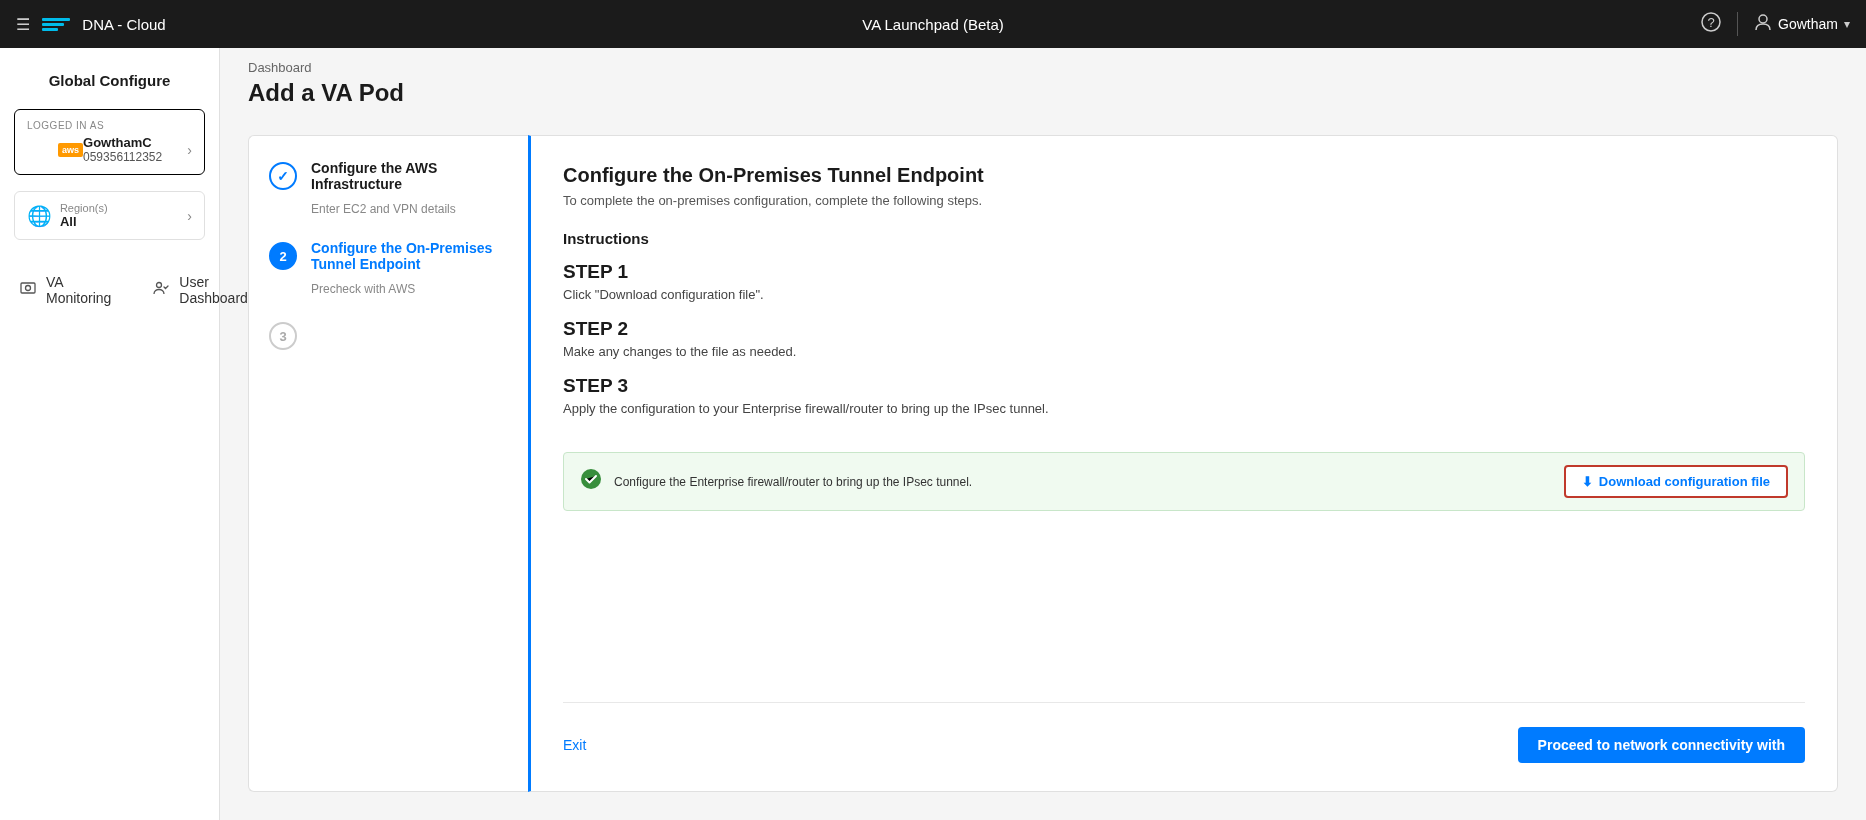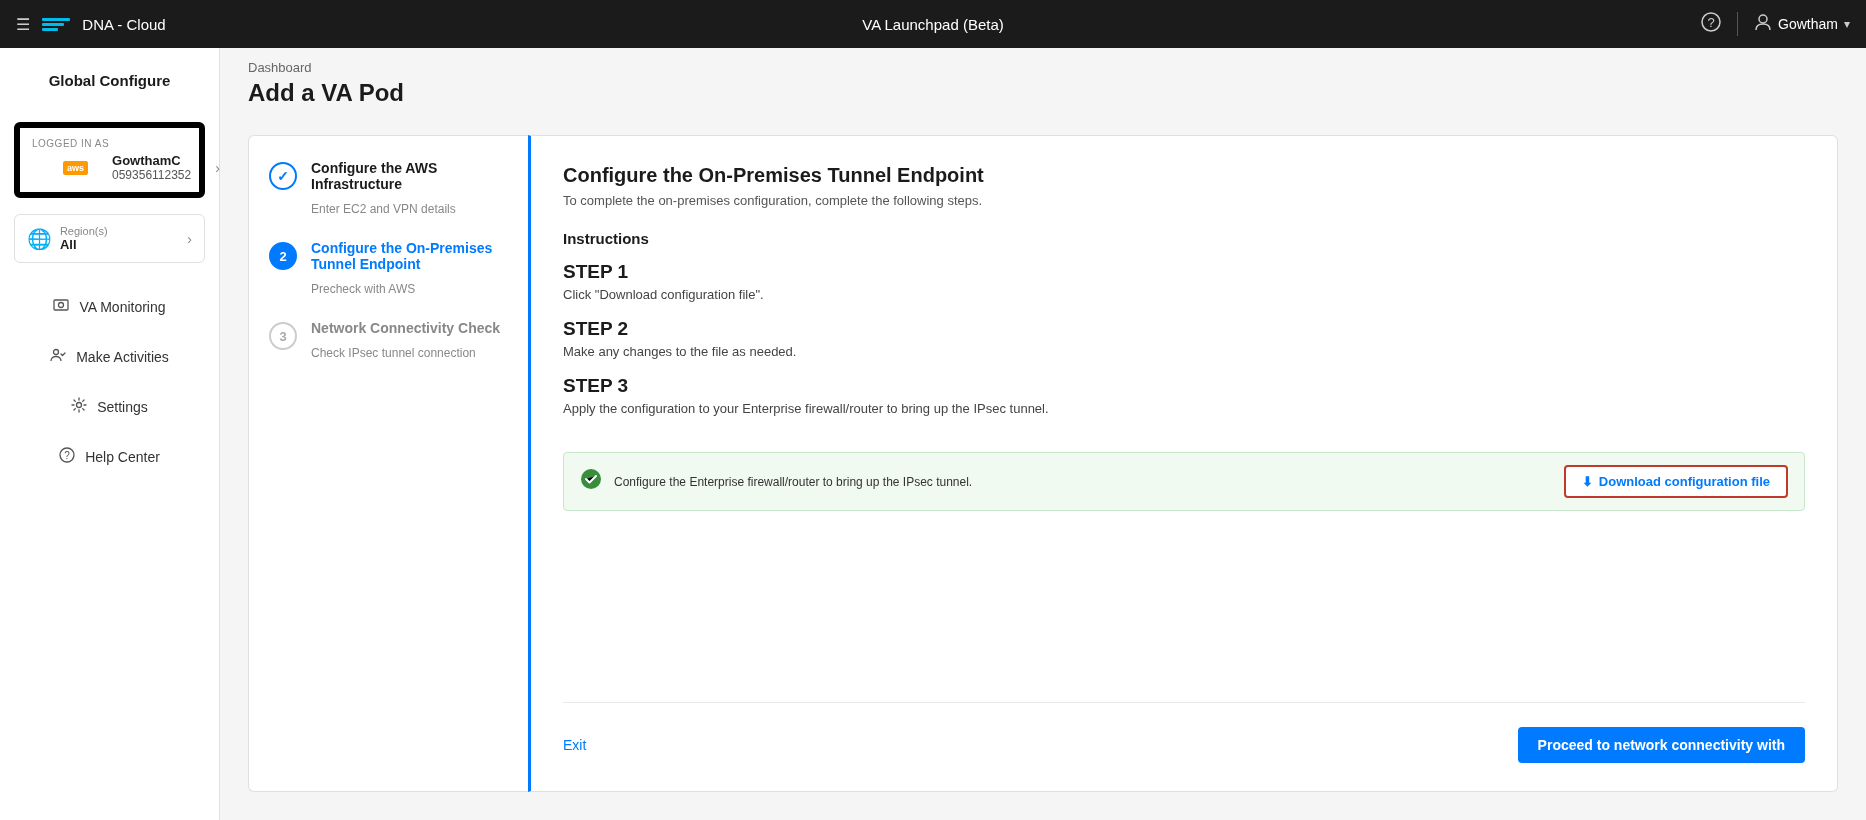--- a/index.html
+++ b/index.html
@@ -52,28 +52,28 @@
       flex-shrink: 0;
     }
     .sidebar-title {
       font-size: 15px;
       font-weight: 600;
       color: #1b1b1b;
       padding: 8px 20px 20px 20px;
       text-align: center;
     }
     .aws-card {
-      margin: 13px 14px 16px 14px;
-      border: 6px solid #000000;
+      margin: 0 14px 16px 14px;
+      border: 1px solid #000000;
       border-radius: 6px;
       padding: 10px 12px;
       background: #fff;
     }
     .aws-logged-in-label { font-size: 10px; color: #888; text-transform: uppercase; letter-spacing: 0.5px; margin-bottom: 4px; }
-    .aws-user-row { display: flex; align-items: center; gap: 24px; padding-left: 31px; }
+    .aws-user-row { display: flex; align-items: center; gap: 0; padding-left: 31px; }
     .aws-logo {
       background: #ff9900;
       color: #fff;
       font-size: 9px;
       font-weight: 700;
       padding: 2px 4px;
       border-radius: 2px;
       flex-shrink: 0;
     }
     .aws-user-info { flex: 1; }
@@ -88,21 +88,21 @@
       padding: 10px 12px;
       background: #fff;
       display: flex; align-items: center; gap: 8px; cursor: pointer;
     }
     .region-globe { font-size: 20px; color: #555; }
     .region-info { flex: 1; }
     .region-label { font-size: 11px; color: #888; }
     .region-value { font-size: 13px; font-weight: 600; color: #1b1b1b; }
     .region-arrow { color: #888; font-size: 14px; }
 
-    .sidebar-nav { display: flex; flex-direction: column; gap: 10px; align-items: center; }
+    .sidebar-nav { display: flex; flex-direction: row; gap: 2px; align-items: center; }
     .sidebar-nav-item {
       display: flex; align-items: center; gap: 10px;
       padding: 10px 20px;
       cursor: pointer;
       font-size: 14px;
       color: #333;
       border-radius: 0;
     }
     .sidebar-nav-icon { font-size: 16px; color: #555; }
 
@@ -285,21 +285,21 @@
         <span>VA Monitoring</span>
       </div>
       <div class="sidebar-nav-item">
         <span class="sidebar-nav-icon">
           <svg width="16" height="16" viewBox="0 0 16 16" fill="none">
             <circle cx="6" cy="5" r="2.5" stroke="#555" stroke-width="1.3"></circle>
             <path d="M1 14c0-3 2.5-4.5 5-4.5s5 1.5 5 4.5" stroke="#555" stroke-width="1.3"></path>
             <path d="M11 7l1.5 1.5L15 6" stroke="#555" stroke-width="1.3" stroke-linecap="round"></path>
           </svg>
         </span>
-        <span>Make Activities</span>
+        <span>User Dashboard</span>
       </div>
       <div class="sidebar-nav-item">
         <span class="sidebar-nav-icon">
           <svg width="16" height="16" viewBox="0 0 16 16" fill="none">
             <circle cx="8" cy="8" r="2.5" stroke="#555" stroke-width="1.3"></circle>
             <path d="M8 1v2M8 13v2M1 8h2M13 8h2M2.93 2.93l1.41 1.41M11.66 11.66l1.41 1.41M2.93 13.07l1.41-1.41M11.66 4.34l1.41-1.41" stroke="#555" stroke-width="1.3" stroke-linecap="round"></path>
           </svg>
         </span>
         <span>Settings</span>
       </div>
@@ -341,24 +341,20 @@
           </div>
           <div class="step-info">
             <div class="step-name active">Configure the On-Premises Tunnel Endpoint</div>
             <div class="step-sub">Precheck with AWS</div>
           </div>
         </div>
 
         <div class="wizard-step">
           <div class="step-indicator step-inactive">
             <span>3</span>
-          </div>
-          <div class="step-info">
-            <div class="step-name inactive">Network Connectivity Check</div>
-            <div class="step-sub">Check IPsec tunnel connection</div>
           </div>
         </div>
       </div>
 
       <div class="detail-panel">
         <div class="detail-title">Configure the On-Premises Tunnel Endpoint</div>
         <div class="detail-subtitle">To complete the on-premises configuration, complete the following steps.</div>
 
         <div class="instructions-heading">Instructions</div>
 

